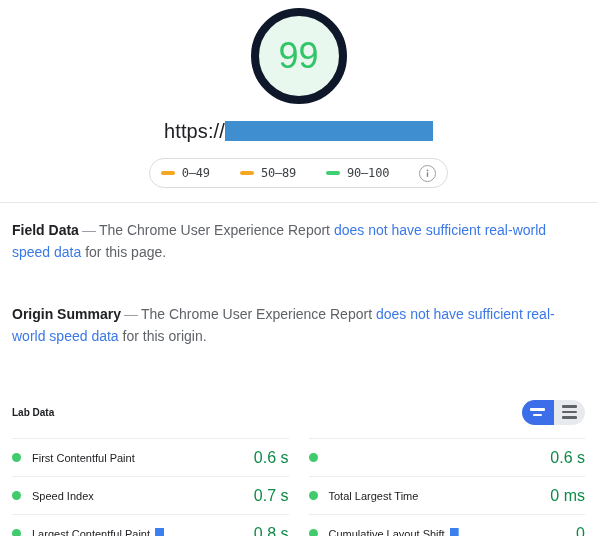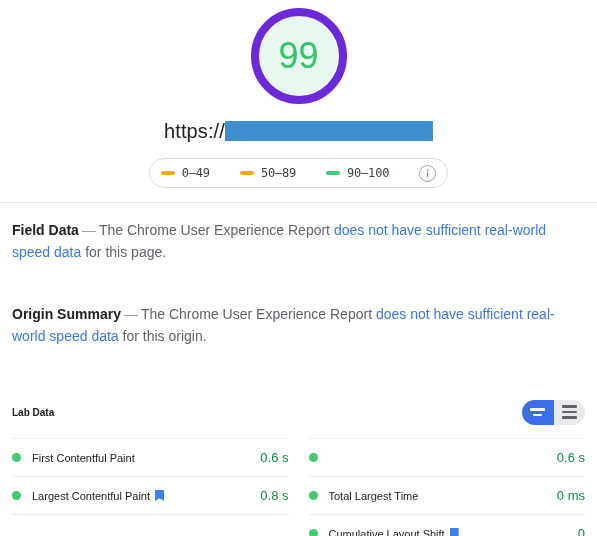--- a/index.html
+++ b/index.html
@@ -22,21 +22,21 @@
     padding-top: 8px;
     display: flex;
     flex-direction: column;
     align-items: center;
   }
   .gauge {
     width: 96px;
     height: 96px;
     border-radius: 50%;
     background: #e8f8ee;
-    border: 8px solid #6d28d9;
+    border: 8px solid #0f172a;
     box-sizing: border-box;
     display: flex;
     align-items: center;
     justify-content: center;
   }
   .gauge-value {
     font-size: 36px;
     line-height: 36px;
     color: #32c468;
     font-family: "Liberation Sans", sans-serif;
@@ -217,21 +217,21 @@
     display: inline-block;
     width: 9px;
     height: 11px;
     background: #3b7ff0;
     margin-left: 5px;
     vertical-align: -1px;
     clip-path: polygon(0 0, 100% 0, 100% 100%, 50% 74%, 0 100%);
   }
   .metric-value {
     margin-left: auto;
-    font-size: 13px;
+    font-size: 16px;
     color: #0f8a46;
     white-space: nowrap;
   }
 </style>
 </head>
 <body>
 
 <div class="score-section">
   <div class="gauge">
     <span class="gauge-value">99</span>
@@ -296,20 +296,25 @@
 <div class="metrics">
 
   <div class="metric-col">
     <div class="metric-row">
       <span class="metric-dot"></span>
       <span class="metric-name">First Contentful Paint</span>
       <span class="metric-value">0.6 s</span>
     </div>
     <div class="metric-row">
       <span class="metric-dot"></span>
+      <span class="metric-name">Speed Index</span>
+      <span class="metric-value">0.7 s</span>
+    </div>
+    <div class="metric-row">
+      <span class="metric-dot"></span>
       <span class="metric-name">Largest Contentful Paint</span>
       <span class="cwv-badge"></span>
       <span class="metric-value">0.8 s</span>
     </div>
   </div>
 
   <div class="metric-col">
     <div class="metric-row">
       <span class="metric-dot"></span>
       <span class="metric-value">0.6 s</span>

